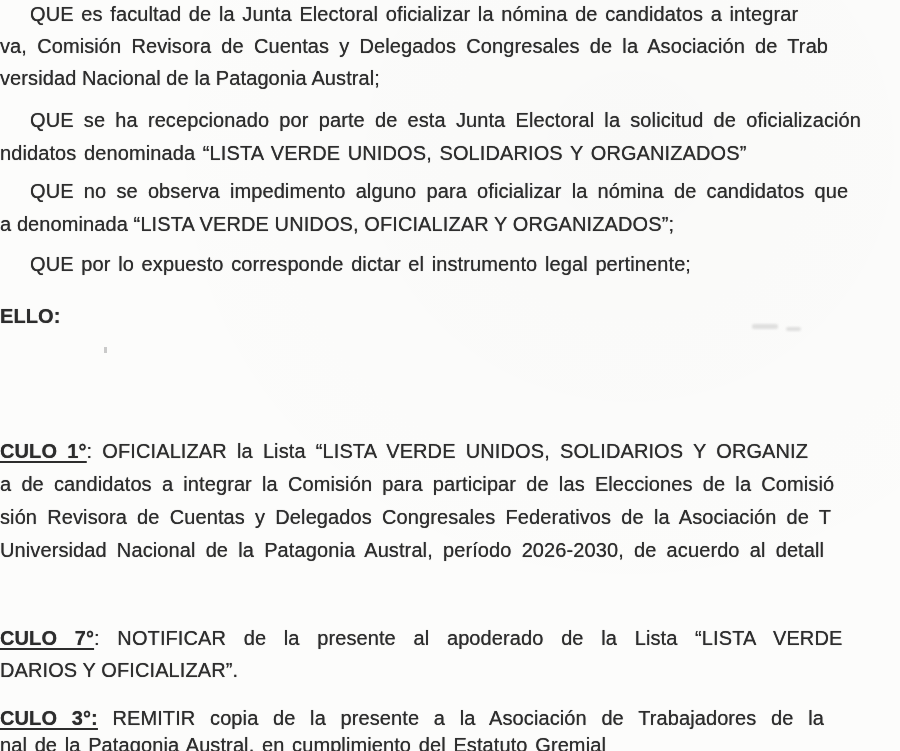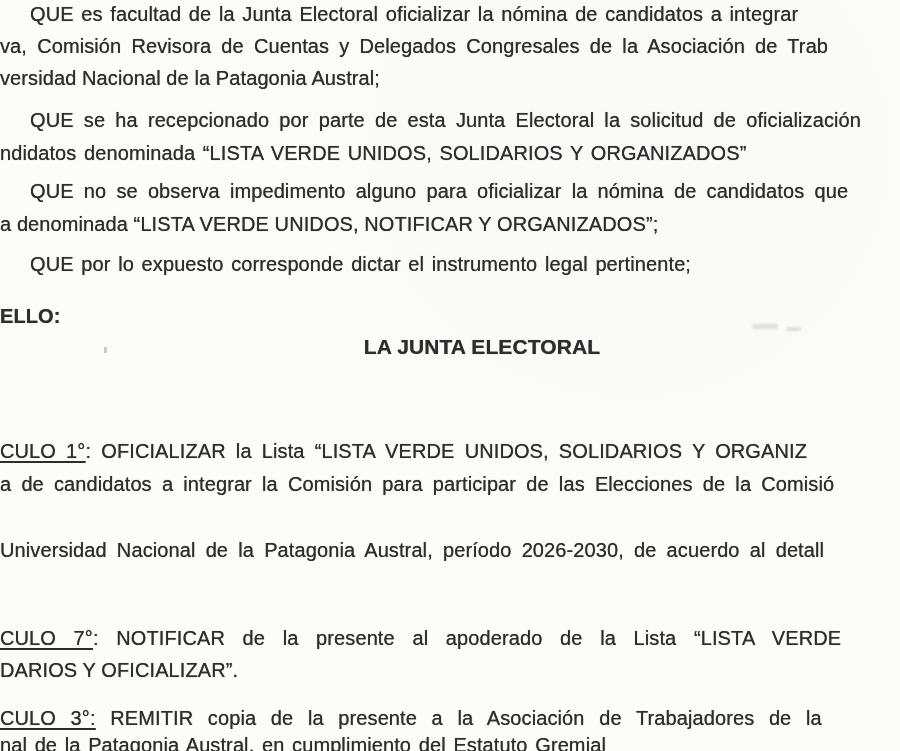--- a/index.html
+++ b/index.html
@@ -28,21 +28,21 @@
   .indent { left: 30px; }
   .flush  { left: 0; }
   .b { font-weight: bold; }
   .center {
     left: 64px; right: 0;
     text-align: center;
     font-size: 21px;
     font-weight: bold;
   }
   .lead {
-    font-weight: normal;
+    font-weight: bold;
     text-decoration: underline;
     text-decoration-thickness: 2px;
     text-underline-offset: 3px;
   }
   .ws1 { word-spacing: 2px; }
   .ws2 { word-spacing: 4.5px; }
   .wsA { word-spacing: 12px; }
   .wsB { word-spacing: 9px; }
   .smudge {
     position: absolute;
@@ -65,32 +65,32 @@
 <div class="page">
 
   <div class="line indent ws1" style="top:4px">QUE es facultad de la Junta Electoral oficializar la nómina de candidatos a integrar</div>
   <div class="line flush ws2" style="top:36px">va, Comisión Revisora de Cuentas y Delegados Congresales de la Asociación de Trab</div>
   <div class="line indent ws2" style="top:110px">QUE se ha recepcionado por parte de esta Junta Electoral la solicitud de oficialización</div>
 
   <div class="line flush" style="top:68px">versidad Nacional de la Patagonia Austral;</div>
   <div class="line flush ws1" style="top:143px">ndidatos denominada “LISTA VERDE UNIDOS, SOLIDARIOS Y ORGANIZADOS”</div>
 
   <div class="line indent ws2" style="top:181px">QUE no se observa impedimento alguno para oficializar la nómina de candidatos que</div>
-  <div class="line flush" style="top:214px">a denominada “LISTA VERDE UNIDOS, NOTIFICAR Y ORGANIZADOS”;</div>
+  <div class="line flush" style="top:214px">a denominada “LISTA VERDE UNIDOS, OFICIALIZAR Y ORGANIZADOS”;</div>
 
   <div class="line indent ws1" style="top:254px">QUE por lo expuesto corresponde dictar el instrumento legal pertinente;</div>
 
   <div class="line flush b" style="top:306px">ELLO:</div>
 
-  <div class="line center" style="top:336px">LA JUNTA ELECTORAL</div>
 
   <div class="line flush ws2" style="top:441px">
     <span class="lead">CULO 1°</span><span>: OFICIALIZAR la Lista “LISTA VERDE UNIDOS, SOLIDARIOS Y ORGANIZ</span>
   </div>
   <div class="line flush ws2" style="top:474px">a de candidatos a integrar la Comisión para participar de las Elecciones de la Comisió</div>
+  <div class="line flush ws2" style="top:507px">sión Revisora de Cuentas y Delegados Congresales Federativos de la Asociación de T</div>
   <div class="line flush ws2" style="top:540px">Universidad Nacional de la Patagonia Austral, período 2026-2030, de acuerdo al detall</div>
 
   <div class="line flush wsA" style="top:628px">
     <span class="lead">CULO 7°</span><span>: NOTIFICAR de la presente al apoderado de la Lista “LISTA VERDE</span>
   </div>
   <div class="line flush" style="top:660px">DARIOS Y OFICIALIZAR”.</div>
 
   <div class="line flush wsB" style="top:708px">
     <span class="lead">CULO 3°:</span><span> REMITIR copia de la presente a la Asociación de Trabajadores de la</span>
   </div>

